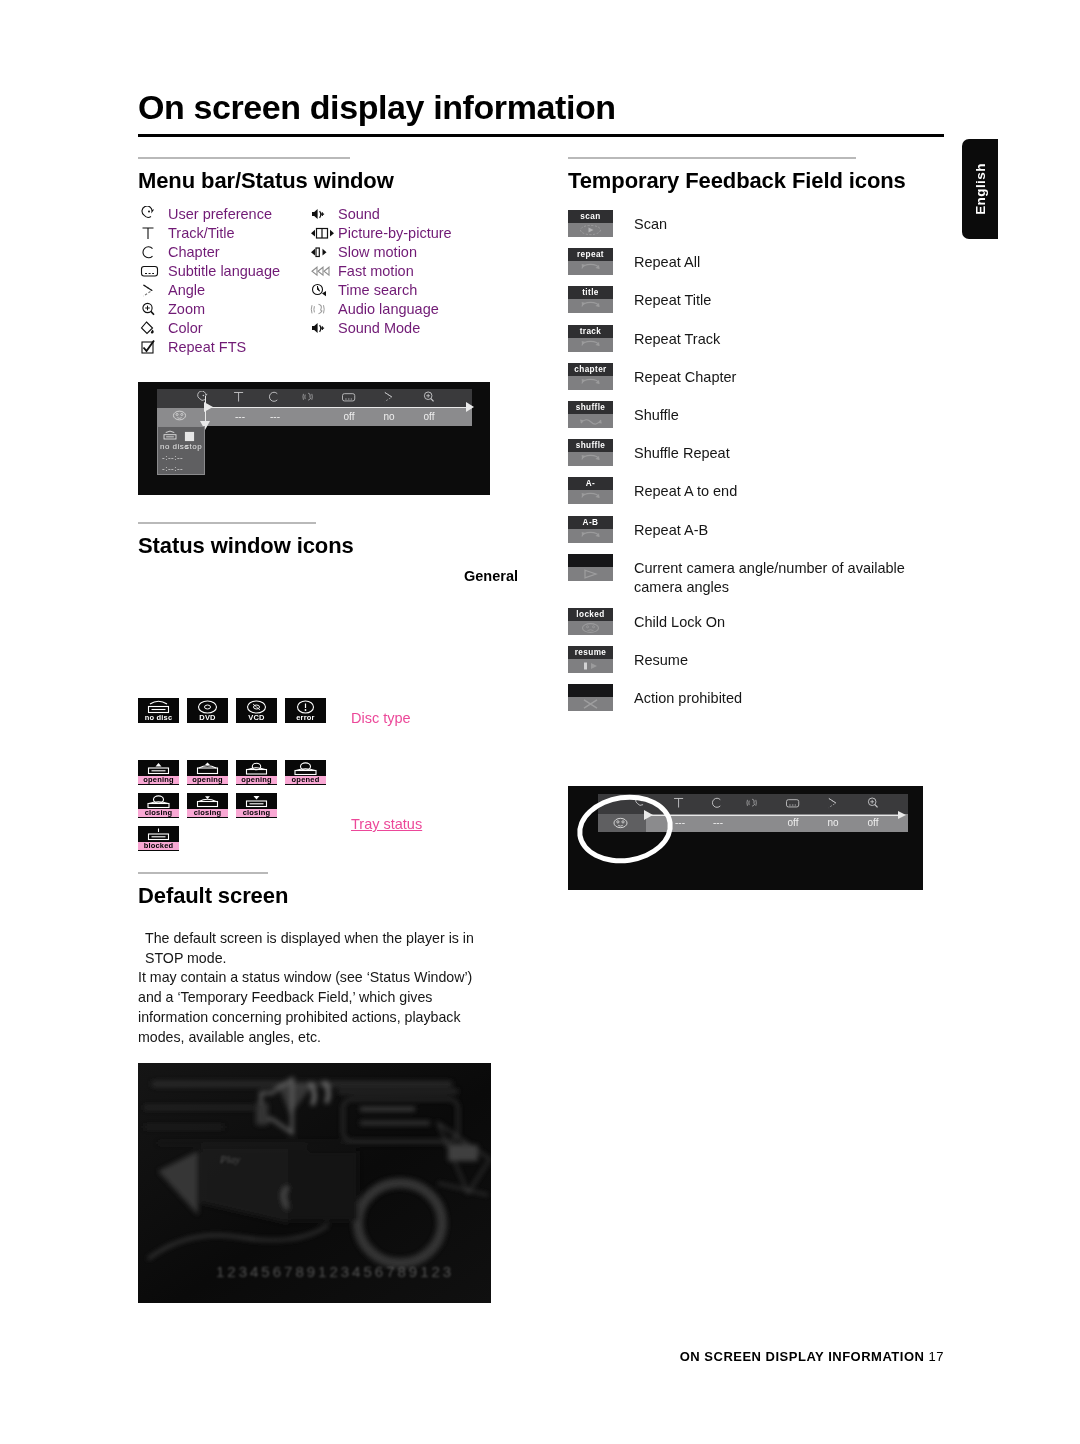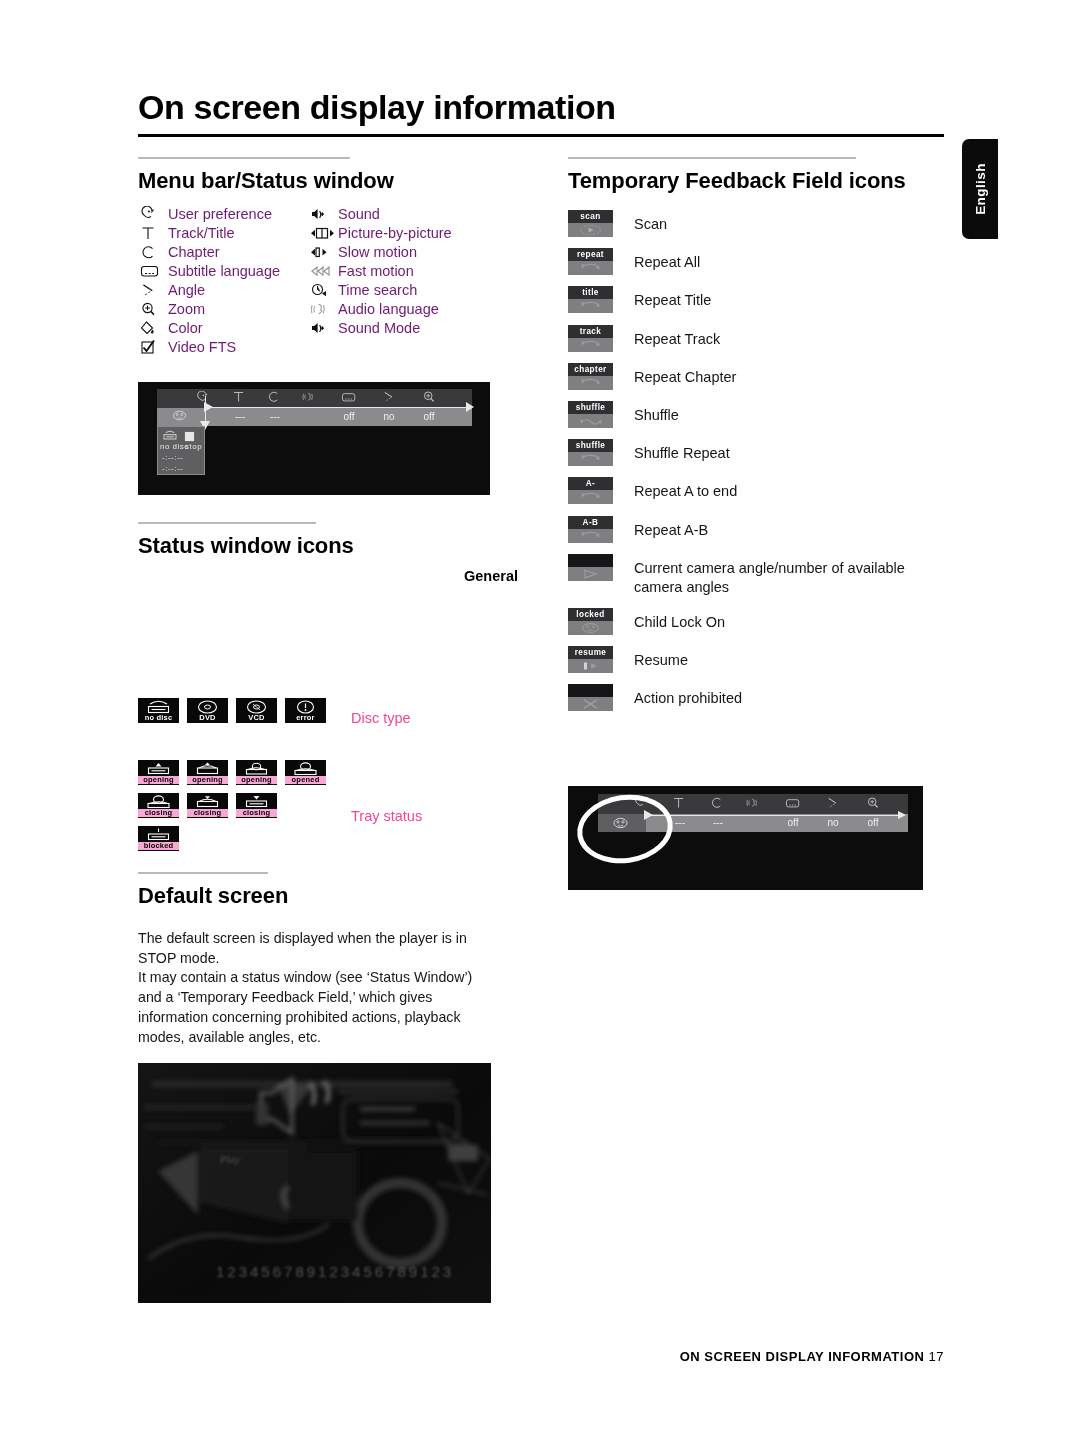--- a/index.html
+++ b/index.html
@@ -406,21 +406,21 @@
         <span class="mb-label">Color</span>
       </div>
 
       <div class="mb-row">
         <span class="mb-glyph">
           <svg width="17" height="17" viewBox="0 0 17 17">
               <rect x="2" y="3" width="11" height="11" fill="none" stroke="#111" stroke-width="1.1"></rect>
               <path d="M3.5 8.5 L6.5 12 L14 1.5" fill="none" stroke="#111" stroke-width="1.9"></path>
             </svg>
         </span>
-        <span class="mb-label">Video FTS</span>
+        <span class="mb-label">Repeat FTS</span>
       </div>
     </div>
 
     <div class="mb-col">
 
       <div class="mb-row">
         <span class="mb-glyph">
           <svg width="20" height="17" viewBox="0 0 20 17">
               <path d="M2 6 H4.2 L7.6 3 V13 L4.2 10 H2 Z" fill="#111"></path>
               <path d="M9.6 5.2 q2.4 3.2 0 6.6" fill="none" stroke="#111" stroke-width="1.2"></path>
@@ -683,39 +683,39 @@
       <span class="tile-txt">closing</span>
     </div>
     <div class="tile outlined">
       <svg class="tile-art" viewBox="0 0 41 15">
           <path d="M20.5 5.5 L17.5 2 H23.5 Z" fill="#fff"></path>
           <rect x="10.5" y="7" width="20" height="5.5" fill="none" stroke="#fff" stroke-width="1.1"></rect>
           <path d="M13.5 9.8 H27.5" stroke="#fff" stroke-width="1.1"></path>
         </svg>
       <span class="tile-txt">closing</span>
     </div>
-    <div class="grid-caption" style="left:213px;top:110px;">Tray status</div>
+    <div class="grid-caption" style="left:213px;top:118px;text-decoration:underline;">Tray status</div>
   </div>
 
   <div class="tile-row">
     <div class="tile outlined">
       <svg class="tile-art" viewBox="0 0 41 15">
           <path d="M20.5 1.5 V5" stroke="#fff" stroke-width="1.1"></path>
           <rect x="10.5" y="7" width="20" height="5.5" fill="none" stroke="#fff" stroke-width="1.1"></rect>
           <path d="M13.5 9.8 H27.5" stroke="#fff" stroke-width="1.1"></path>
         </svg>
       <span class="tile-txt">blocked</span>
     </div>
   </div>
 </div>
 
 <div id="default-sec">
   <div class="sec-rule"></div>
   <h2 class="sec-head">Default screen</h2>
-  <p class="body-txt" style="margin-bottom:0;">The default screen is displayed when the player is in STOP mode.</p>
+  <p class="body-txt" style="margin-bottom:0;margin-left:7px;">The default screen is displayed when the player is in STOP mode.</p>
   <p class="body-txt" style="margin-top:0;">It may contain a status window (see ‘Status Window’) and a ‘Temporary Feedback Field,’ which gives information concerning prohibited actions, playback modes, available angles, etc.</p>
 </div>
 
 <div id="default-photo">
   <svg width="353" height="240" viewBox="0 0 353 240" style="display:block;">
     <defs>
       <linearGradient id="g1" x1="0" y1="0" x2="1" y2="1">
         <stop offset="0%" stop-color="#151515"></stop>
         <stop offset="55%" stop-color="#0a0a0a"></stop>
         <stop offset="100%" stop-color="#101010"></stop>

